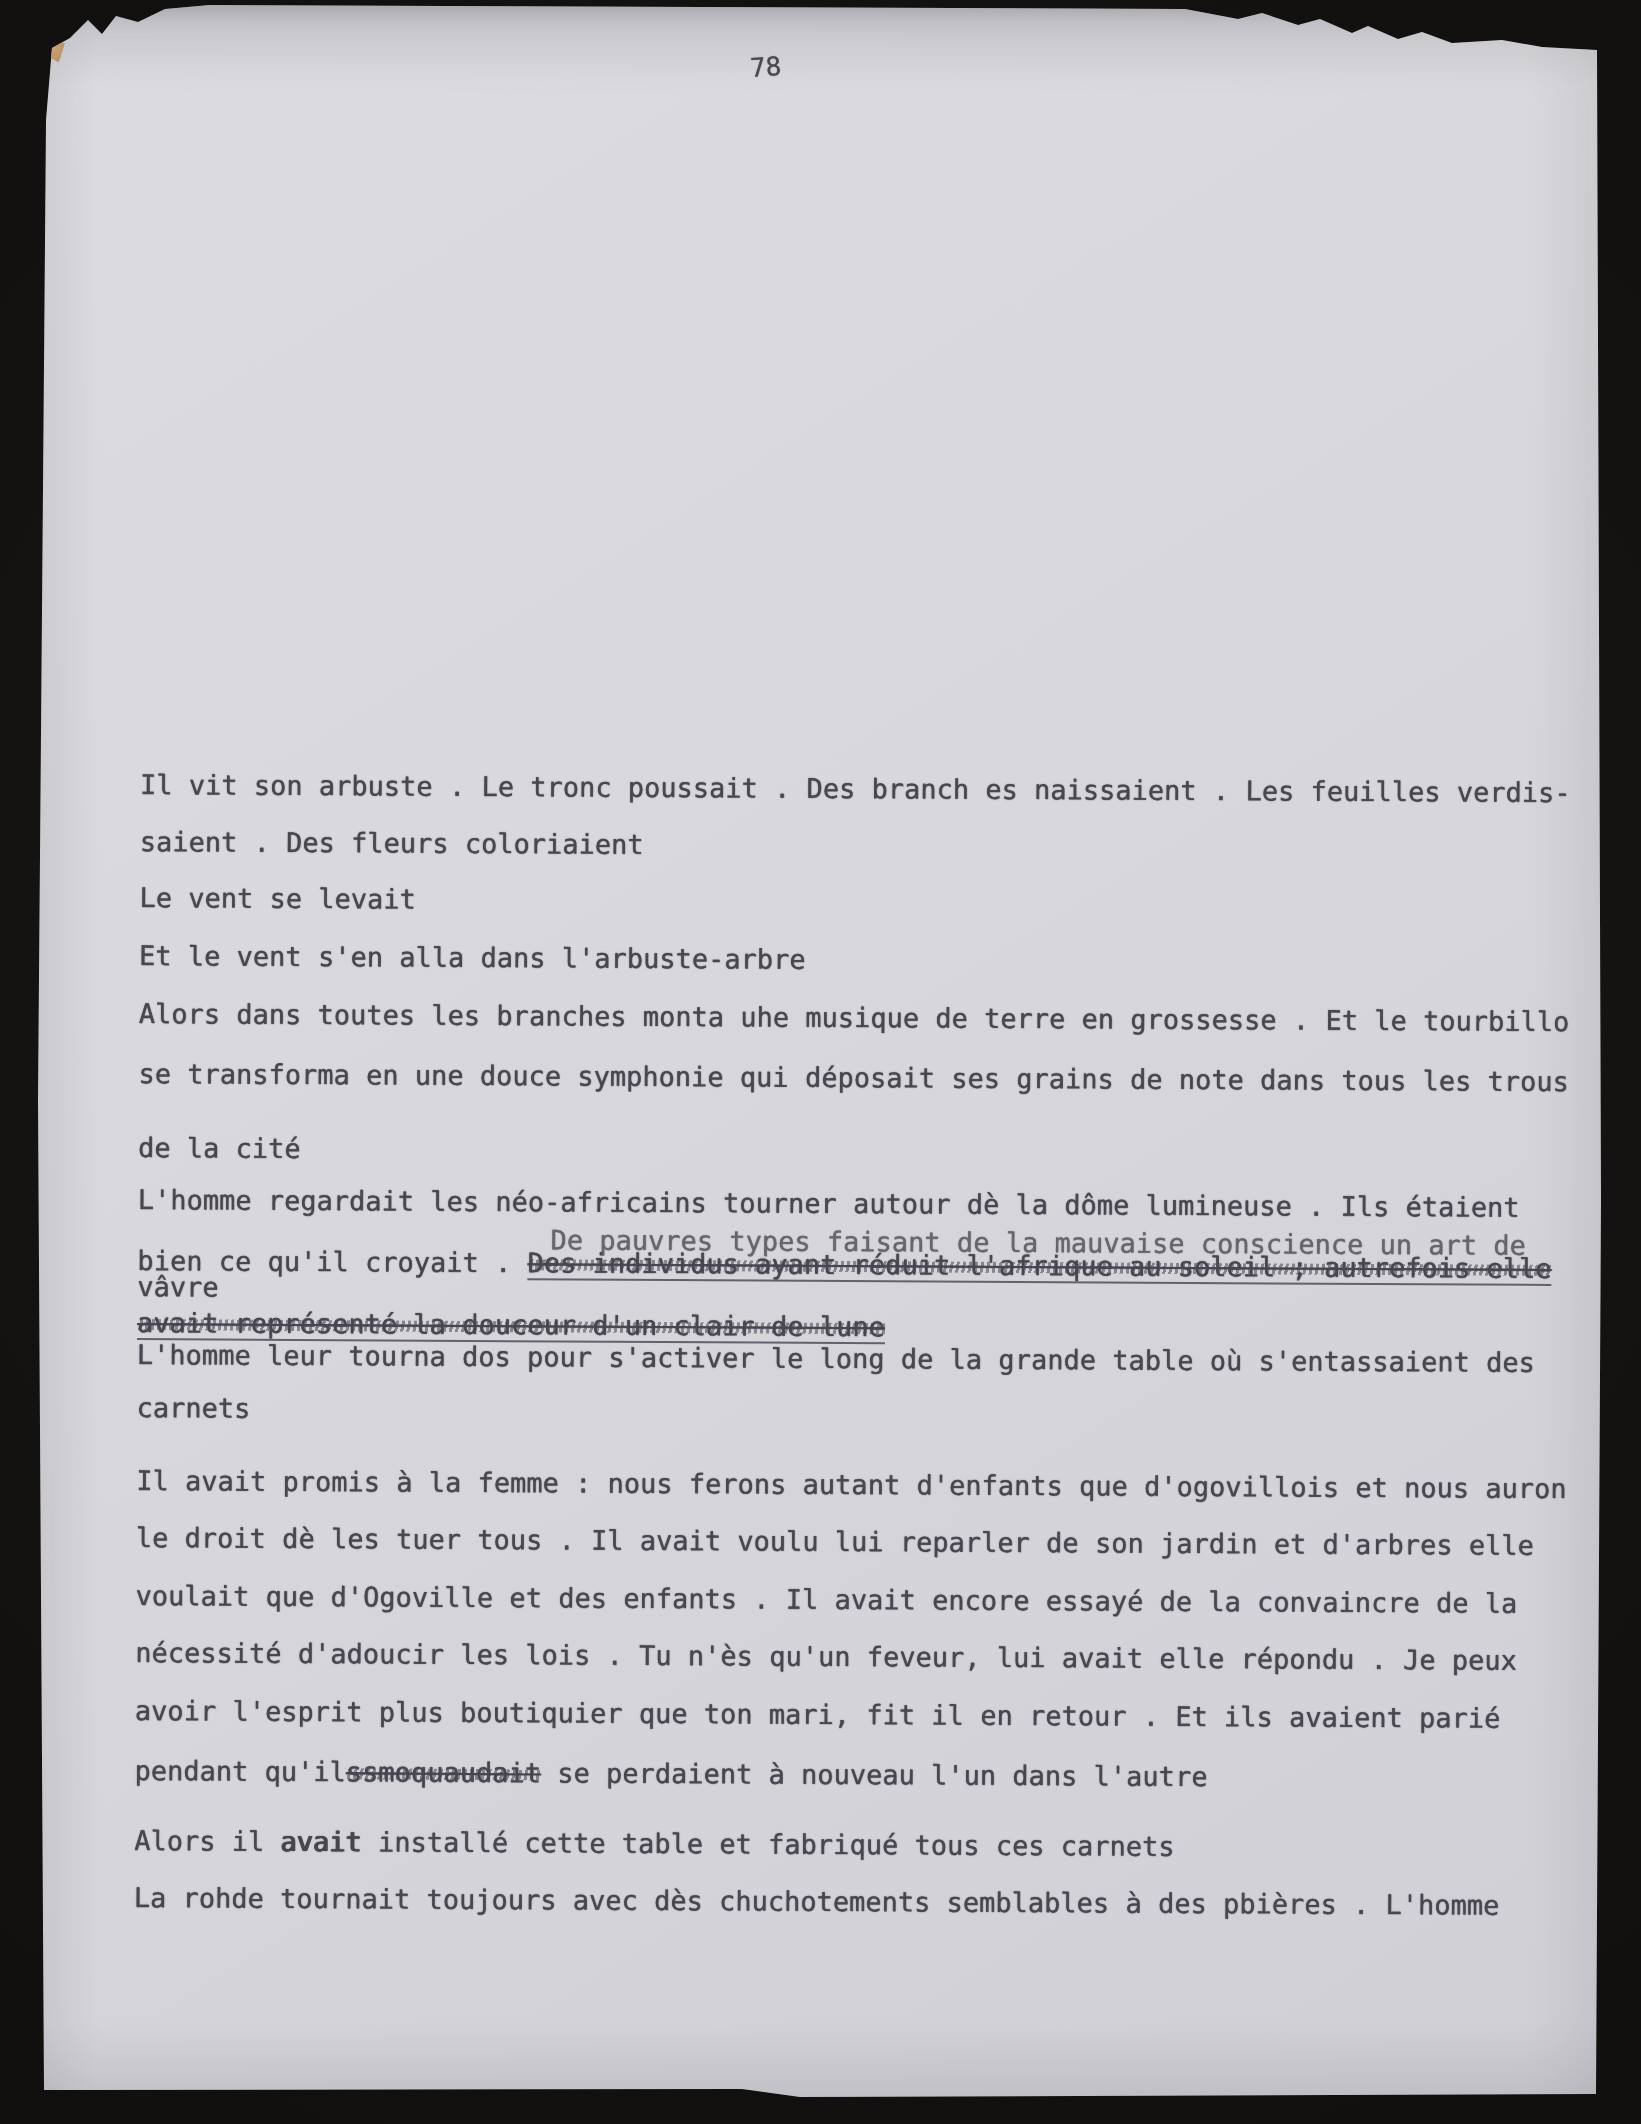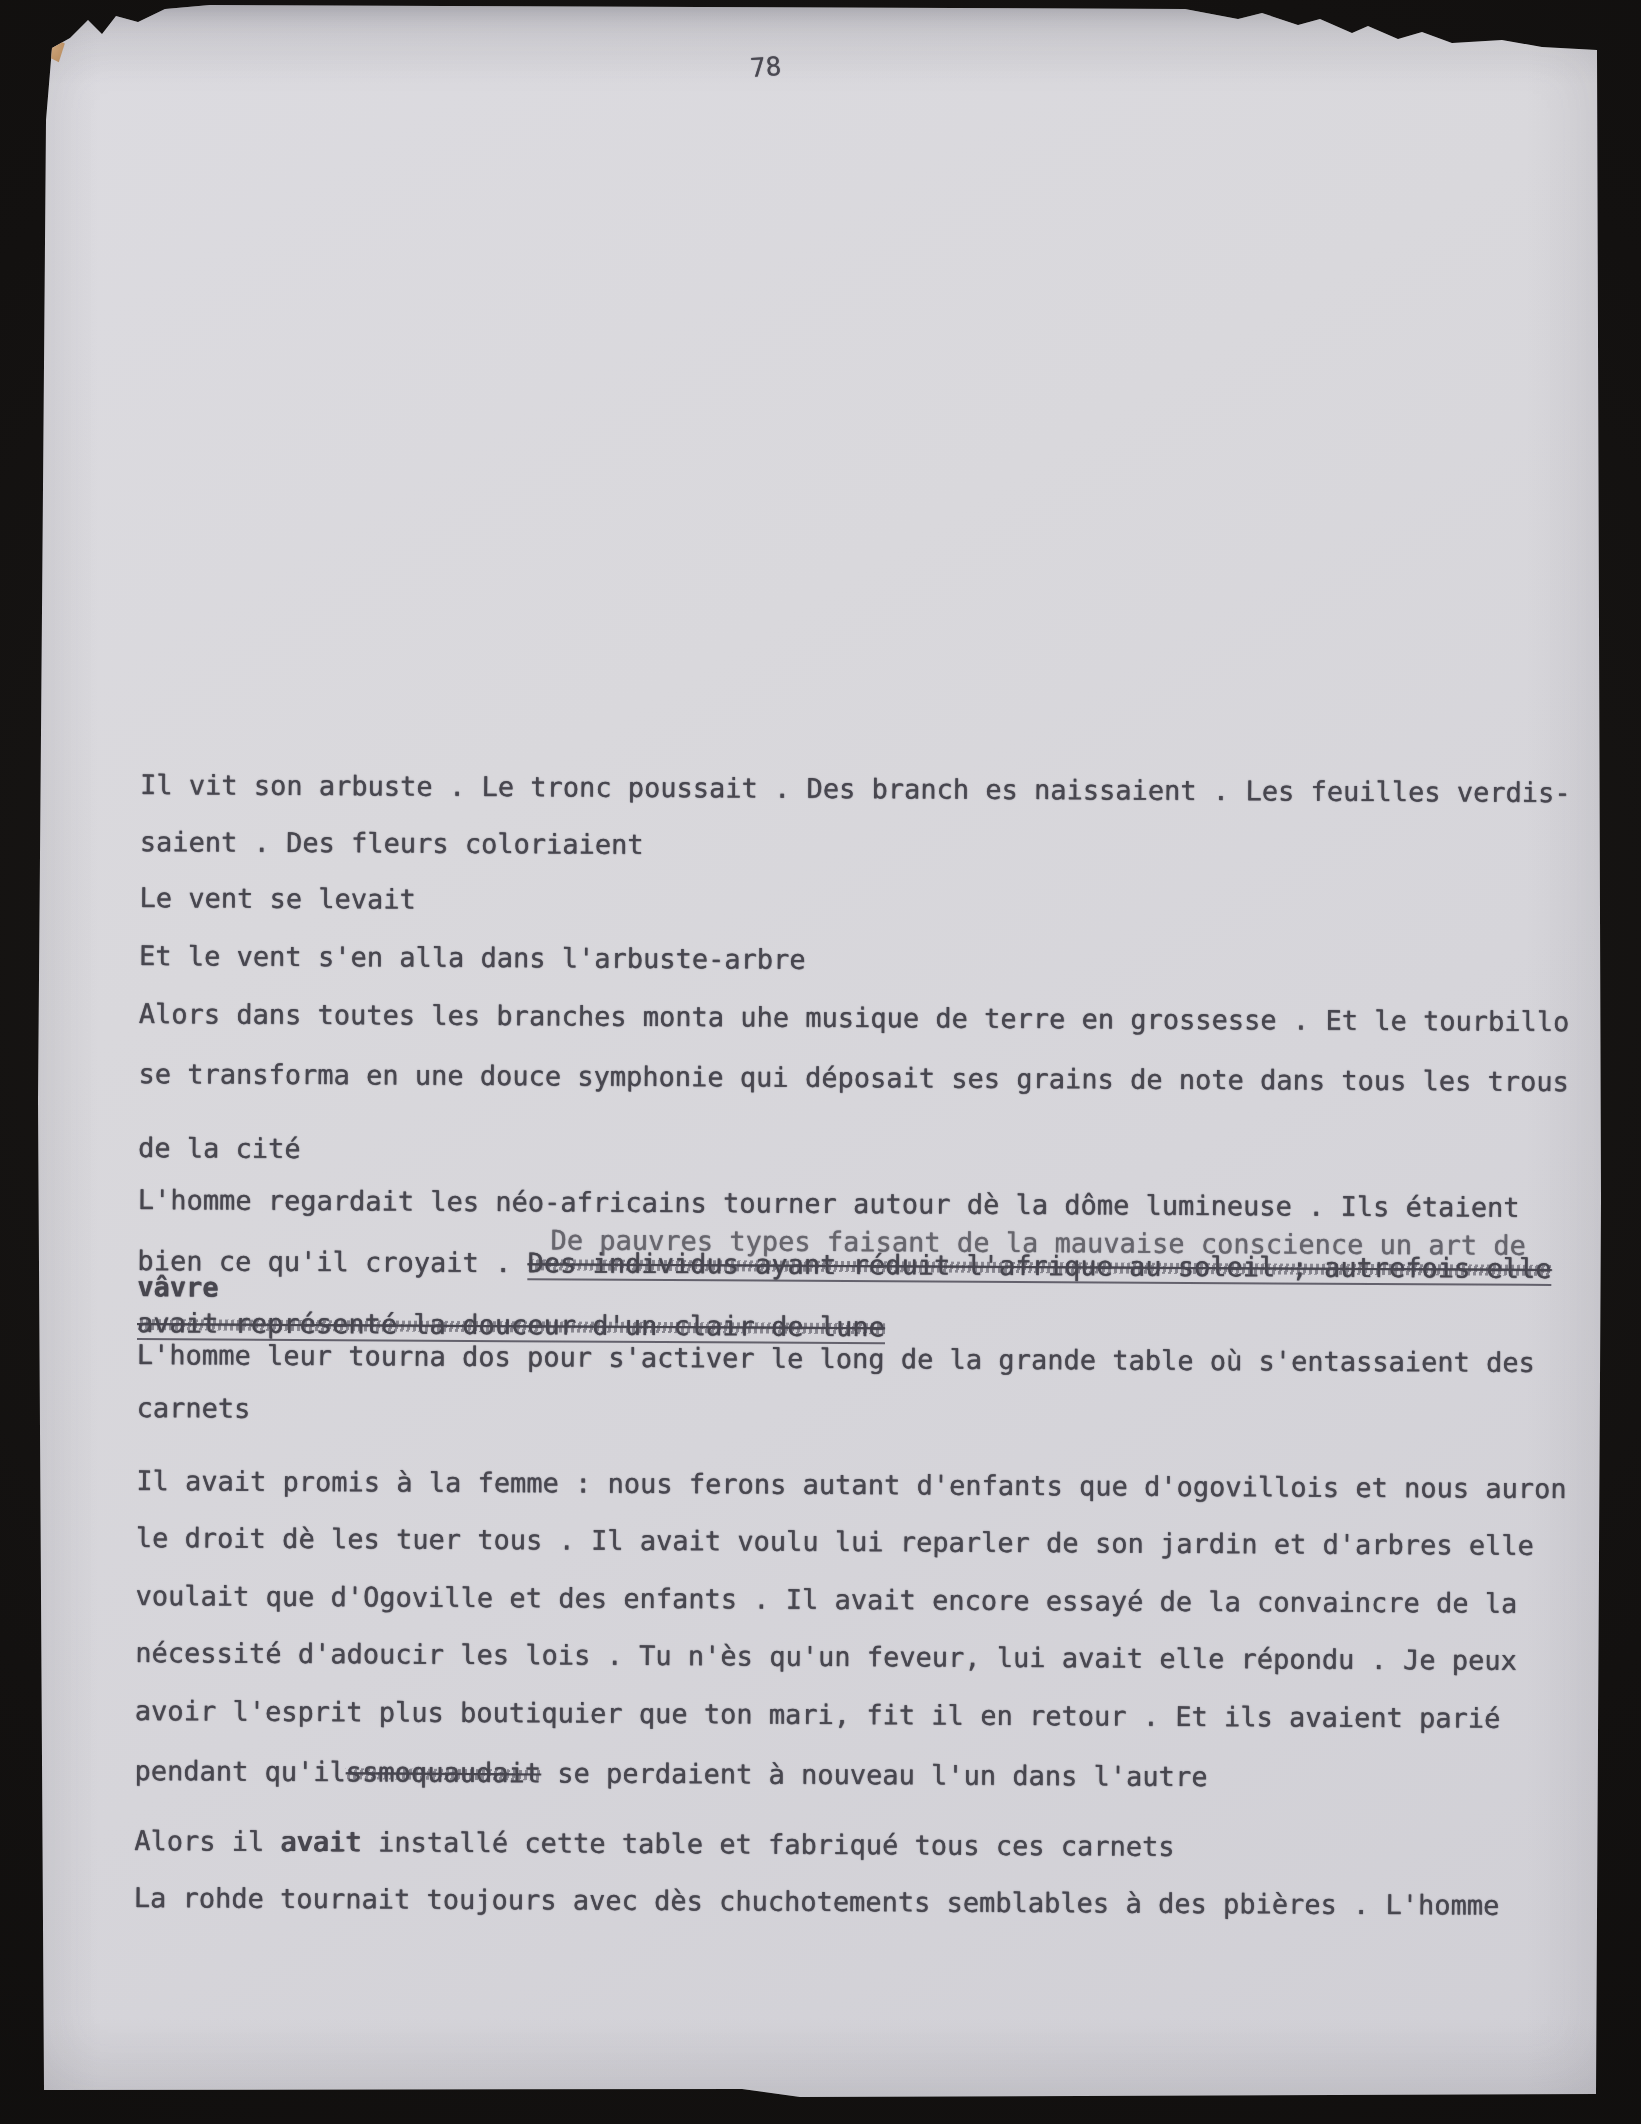--- a/index.html
+++ b/index.html
@@ -93,21 +93,21 @@
       <div class="tline" style="top: 771px; left: 140px;"><span class="seg normal">Il vit son arbuste . Le tronc poussait . Des branch es naissaient . Les feuilles verdis-</span></div>
       <div class="tline" style="top: 828px; left: 140px;"><span class="seg normal">saient . Des fleurs coloriaient</span></div>
       <div class="tline" style="top: 884px; left: 140px;"><span class="seg normal">Le vent se levait</span></div>
       <div class="tline" style="top: 942px; left: 140px;"><span class="seg normal">Et le vent s'en alla dans l'arbuste-arbre</span></div>
       <div class="tline" style="top: 1000px; left: 140px;"><span class="seg normal">Alors dans toutes les branches monta uhe musique de terre en grossesse . Et le tourbillo</span></div>
       <div class="tline" style="top: 1060px; left: 140px;"><span class="seg normal">se transforma en une douce symphonie qui déposait ses grains de note dans tous les trous</span></div>
       <div class="tline" style="top: 1119px; left: 140px; margin-top: 15px;"><span class="seg normal">de la cité</span></div>
       <div class="tline" style="top: 1186px; left: 140px;"><span class="seg normal">L'homme regardait les néo-africains tourner autour dè la dôme lumineuse . Ils étaient</span></div>
       <div class="tline" style="top: 1224px; left: 553px;"><span class="seg faint">De pauvres types faisant de la mauvaise conscience un art de</span></div>
       <div class="tline" style="top: 1247px; left: 140px;"><span class="seg normal">bien ce qu'il croyait . </span><span class="seg strike-underline">Des individus ayant réduit l'afrique au soleil ; autrefois elle</span></div>
-      <div class="tline" style="top: 1273px; left: 140px; font-weight: bold;"><span class="seg normal">vâvre</span></div>
+      <div class="tline" style="top: 1273px; left: 140px;"><span class="seg normal">vâvre</span></div>
       <div class="tline" style="top: 1309px; left: 140px;"><span class="seg strike-underline">avait représenté la douceur d'un clair de lune</span></div>
       <div class="tline" style="top: 1341px; left: 140px;"><span class="seg normal">L'homme leur tourna dos pour s'activer le long de la grande table où s'entassaient des</span></div>
       <div class="tline" style="top: 1394px; left: 140px;"><span class="seg normal">carnets</span></div>
       <div class="tline" style="top: 1467px; left: 140px;"><span class="seg normal">Il avait promis à la femme : nous ferons autant d'enfants que d'ogovillois et nous auron</span></div>
       <div class="tline" style="top: 1524px; left: 140px;"><span class="seg normal">le droit dè les tuer tous . Il avait voulu lui reparler de son jardin et d'arbres elle</span></div>
       <div class="tline" style="top: 1582px; left: 140px;"><span class="seg normal">voulait que d'Ogoville et des enfants . Il avait encore essayé de la convaincre de la</span></div>
       <div class="tline" style="top: 1639px; left: 140px;"><span class="seg normal">nécessité d'adoucir les lois . Tu n'ès qu'un feveur, lui avait elle répondu . Je peux</span></div>
       <div class="tline" style="top: 1697px; left: 140px;"><span class="seg normal">avoir l'esprit plus boutiquier que ton mari, fit il en retour . Et ils avaient parié</span></div>
       <div class="tline" style="top: 1757px; left: 140px;"><span class="seg normal">pendant qu'il</span><span class="seg strike-x">ssmoquaudait</span><span class="seg normal"> se perdaient à nouveau l'un dans l'autre</span></div>
       <div class="tline" style="top: 1827px; left: 140px;"><span class="seg normal">Alors il </span><span class="seg overtype">avait</span><span class="seg normal"> installé cette table et fabriqué tous ces carnets</span></div>

